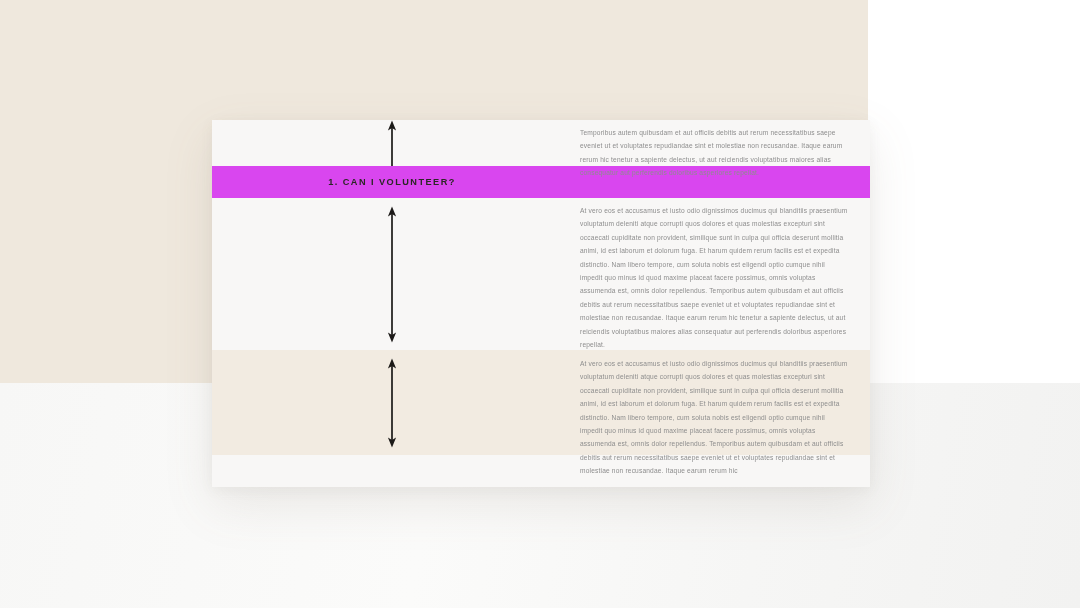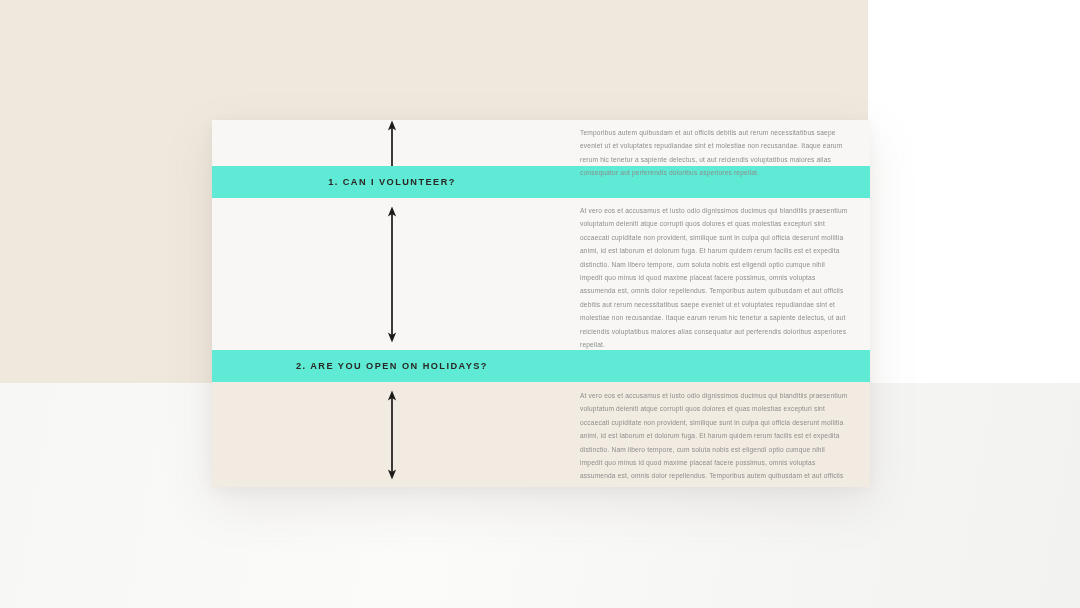--- a/index.html
+++ b/index.html
@@ -109,21 +109,21 @@
     color: #8d8d8d;
     letter-spacing: 0.18px;
     text-align: left;
     margin: 0;
     padding: 0;
     font-weight: 400;
   }
 
   
   .heading-band {
-    background: #5eead4;
+    background: #d946ef;
     height: 32px;
     display: flex;
     align-items: center;
     width: 100%;
   }
   .heading-inner {
     width: 360px;
     flex: 0 0 360px;
     display: flex;
     align-items: center;
@@ -183,26 +183,20 @@
             <polygon points="7,0.5 11.1,10.5 7,8.1 2.9,10.5" fill="#1c1a18"></polygon>
             <polygon points="7,136.5 2.9,126.5 7,128.9 11.1,126.5" fill="#1c1a18"></polygon>
           </svg>
         </div>
       </div>
       <div class="sec-right">
         <p class="body-copy" style="padding-top:6px;">At vero eos et accusamus et iusto odio dignissimos ducimus qui blanditiis praesentium voluptatum deleniti atque corrupti quos dolores et quas molestias excepturi sint occaecati cupiditate non provident, similique sunt in culpa qui officia deserunt mollitia animi, id est laborum et dolorum fuga. Et harum quidem rerum facilis est et expedita distinctio. Nam libero tempore, cum soluta nobis est eligendi optio cumque nihil impedit quo minus id quod maxime placeat facere possimus, omnis voluptas assumenda est, omnis dolor repellendus. Temporibus autem quibusdam et aut officiis debitis aut rerum necessitatibus saepe eveniet ut et voluptates repudiandae sint et molestiae non recusandae. Itaque earum rerum hic tenetur a sapiente delectus, ut aut reiciendis voluptatibus maiores alias consequatur aut perferendis doloribus asperiores repellat.</p>
       </div>
     </div>
 
-    <div class="heading-band">
-      <div class="heading-inner">
-        <span class="heading-text">2. ARE YOU OPEN ON HOLIDAYS?</span>
-      </div>
-      <div class="heading-spacer"></div>
-    </div>
 
     <div class="section shade-beige" style="height:105px;">
       <div class="sec-left">
         <div class="arrow-wrap">
           <svg width="14" height="90" viewBox="0 0 14 90" aria-hidden="true">
             <line x1="7" y1="6" x2="7" y2="84" stroke="#1c1a18" stroke-width="1.7"></line>
             <polygon points="7,0.5 11.1,10.5 7,8.1 2.9,10.5" fill="#1c1a18"></polygon>
             <polygon points="7,89.5 2.9,79.5 7,81.9 11.1,79.5" fill="#1c1a18"></polygon>
           </svg>
         </div>

